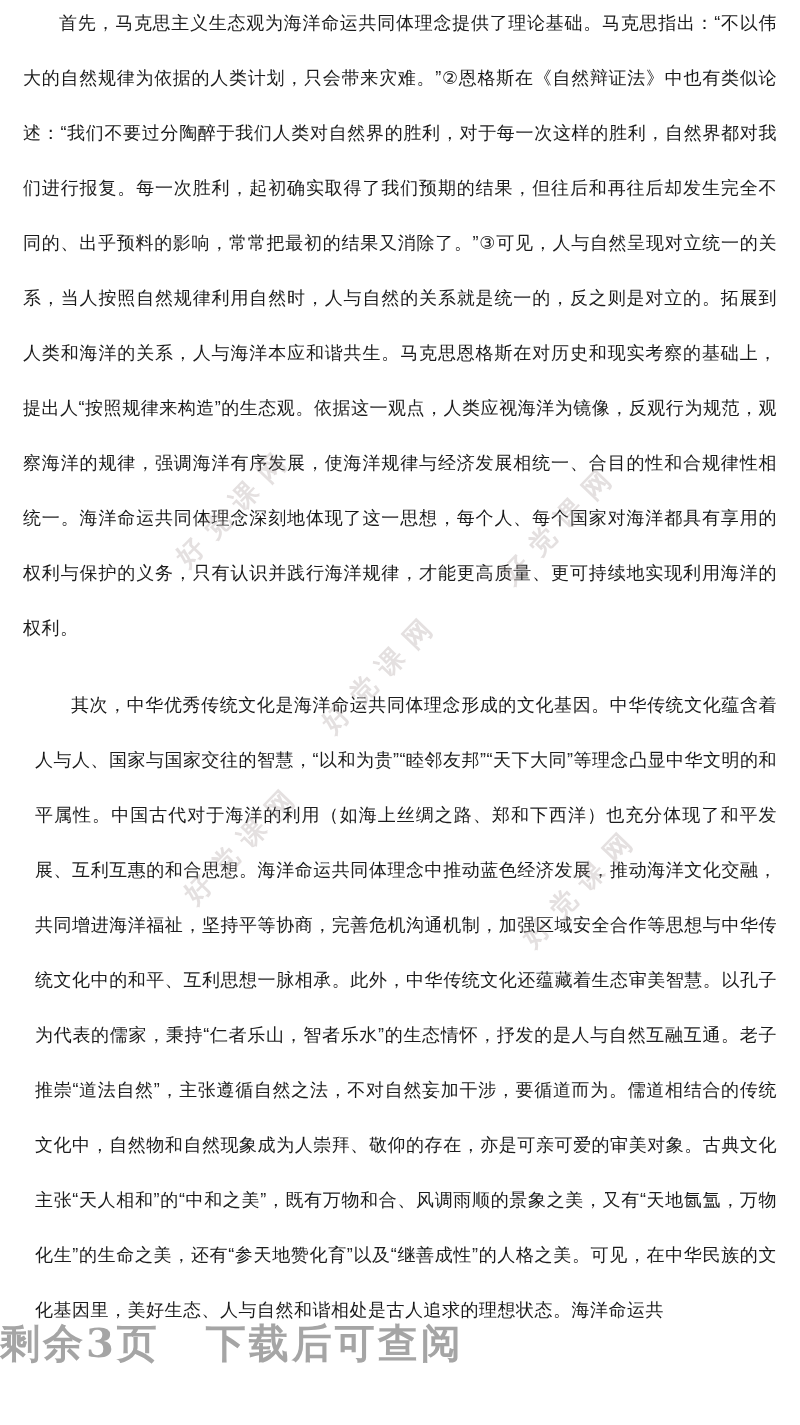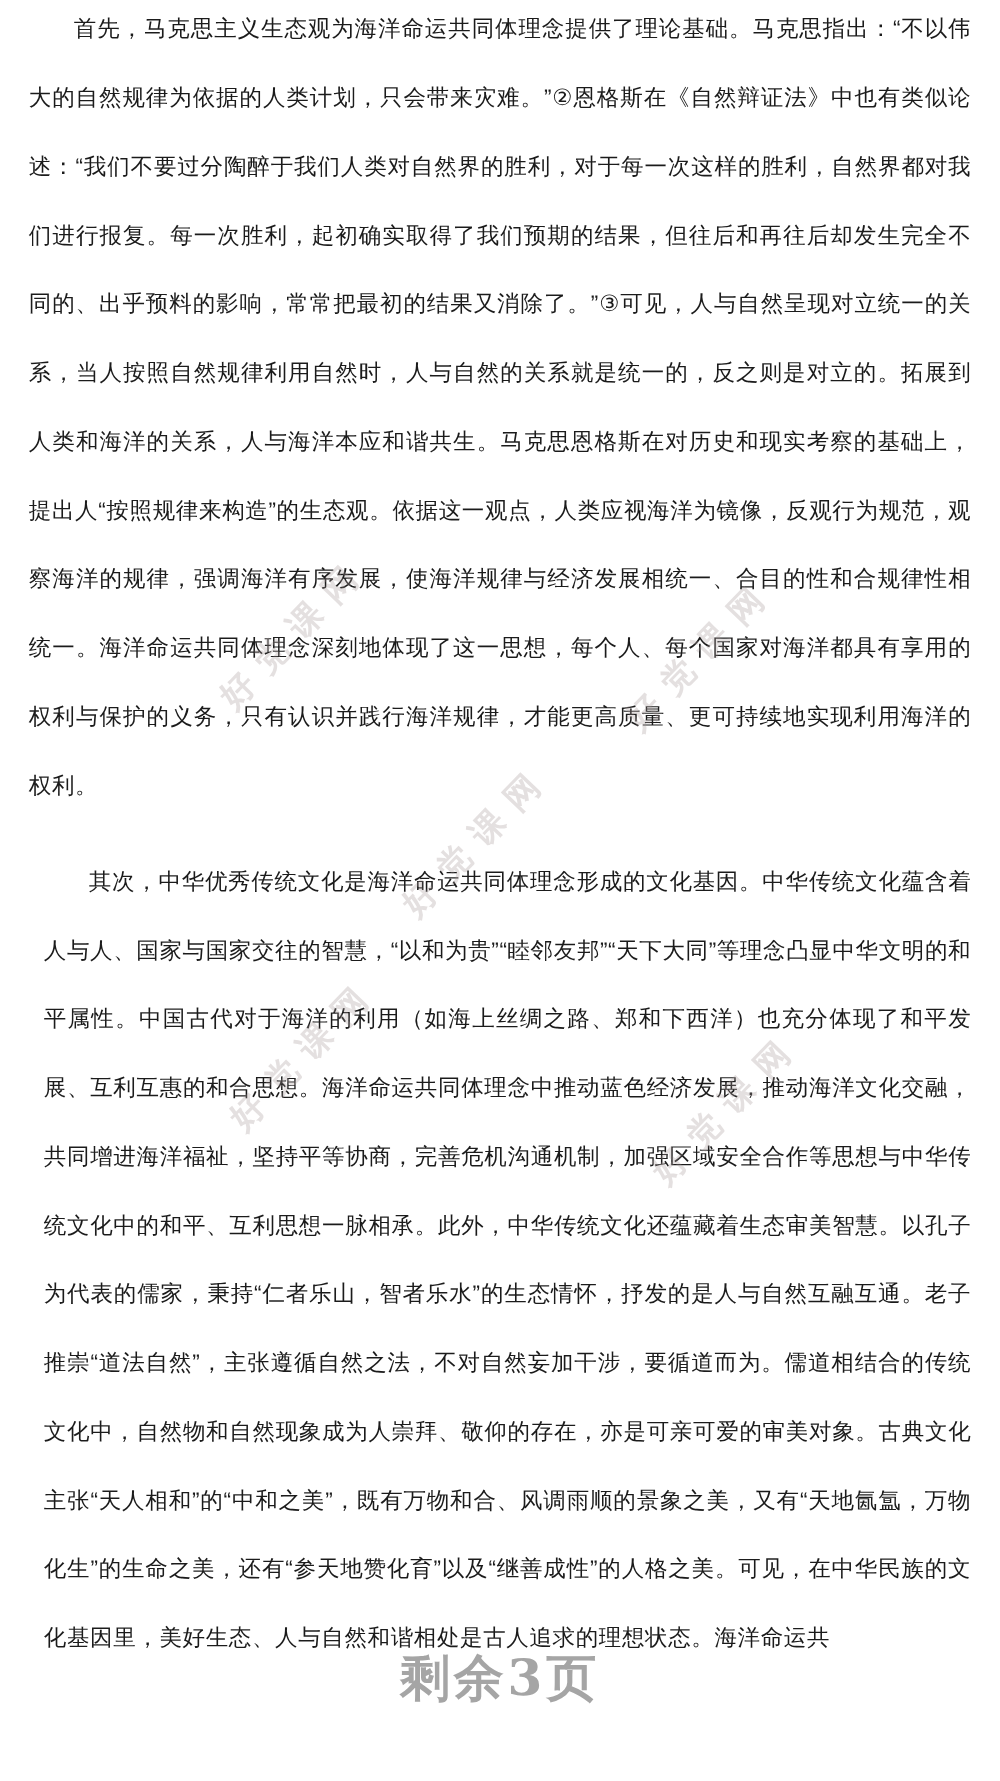--- a/index.html
+++ b/index.html
@@ -56,21 +56,21 @@
   .wm-2 { left: 482px; top: 505px; }
   .wm-3 { left: 303px; top: 654px; }
   .wm-4 { left: 165px; top: 825px; }
   .wm-5 { left: 503px; top: 868px; }
   .page-footer {
     position: absolute;
     left: 0;
     right: 0;
     top: 1320px;
     display: flex;
-    justify-content: center;
+    justify-content: flex-start;
     align-items: baseline;
     gap: 46px;
     font-family: "DejaVu Serif", "Liberation Serif", serif;
     font-weight: bold;
     font-size: 40px;
     line-height: 1.15;
     color: #a5a5a5;
     letter-spacing: 3px;
   }
 </style>
@@ -85,15 +85,16 @@
   </div>
 
   <span class="watermark wm-1">好党课网</span>
   <span class="watermark wm-2">好党课网</span>
   <span class="watermark wm-3">好党课网</span>
   <span class="watermark wm-4">好党课网</span>
   <span class="watermark wm-5">好党课网</span>
 
   <div class="page-footer">
     <span>剩余3页</span>
+    <span>下载后可查阅</span>
   </div>
 
 </div>
 
 </body></html>

